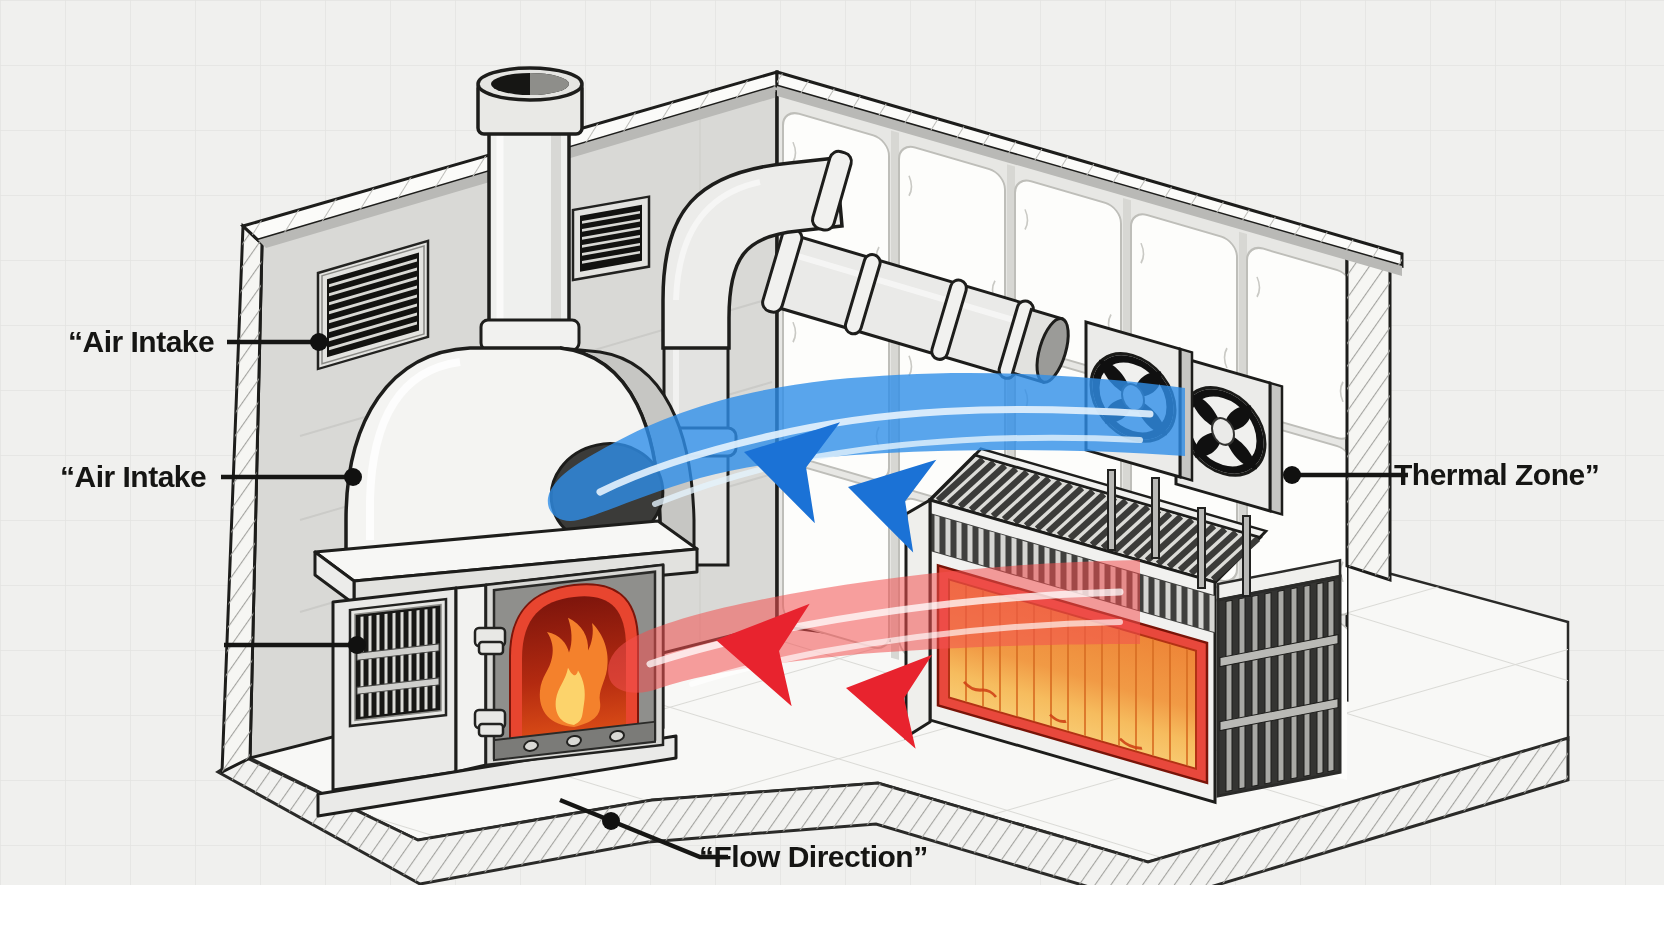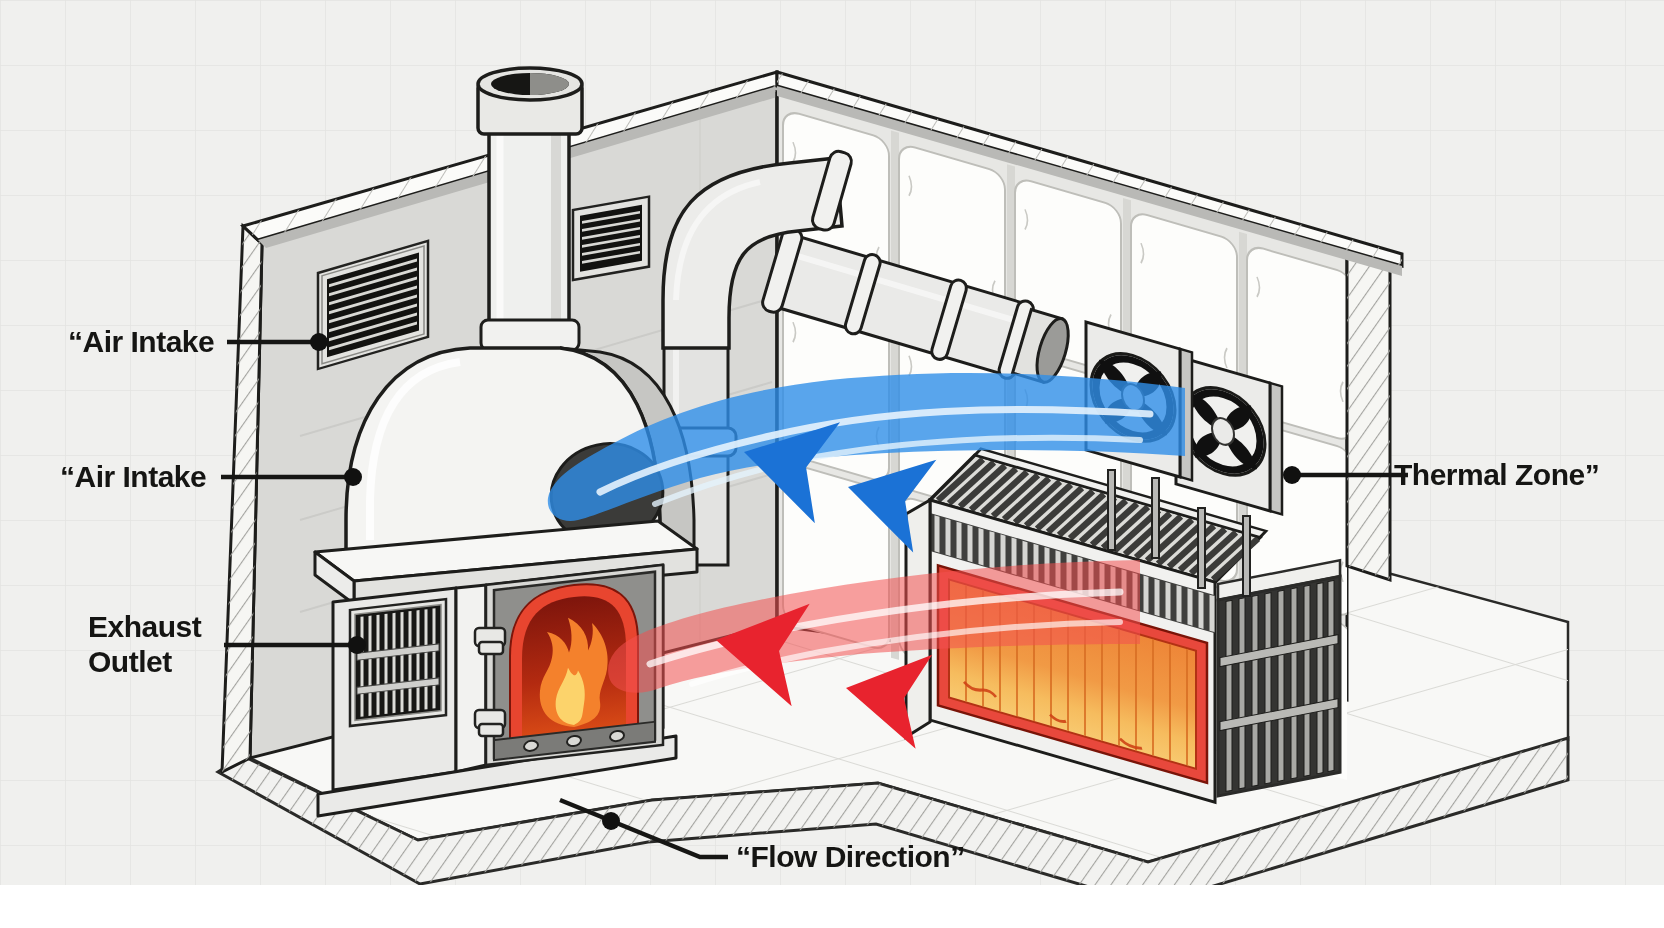--- a/index.html
+++ b/index.html
@@ -450,20 +450,16 @@
     </g>
     <g>
       <path d="M 560,800 L 700,857 L 728,857" fill="none"></path>
           <circle cx="611" cy="821" r="9" stroke="none"></circle>
     </g>
   </g>
 </svg>
 
 <div class="label" style="left:68px;top:324px;">“Air Intake</div>
 <div class="label" style="left:60px;top:459px;">“Air Intake</div>
-<div class="label" style="left:88px;top:609px;">
-  <div>Exhaust</div>
-  <div>Outlet</div>
+<div class="label" style="left:1394px;top:457px;">Thermal Zone”</div>
+<div class="label" style="left:699px;top:839px;">“Flow Direction”</div>
+
 </div>
-<div class="label" style="left:1394px;top:457px;">Thermal Zone”</div>
-<div class="label" style="left:736px;top:839px;">“Flow Direction”</div>
-
-</div>
 
 </body></html>

